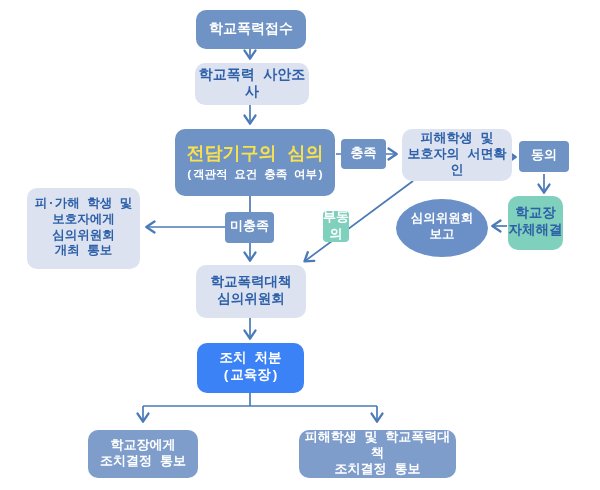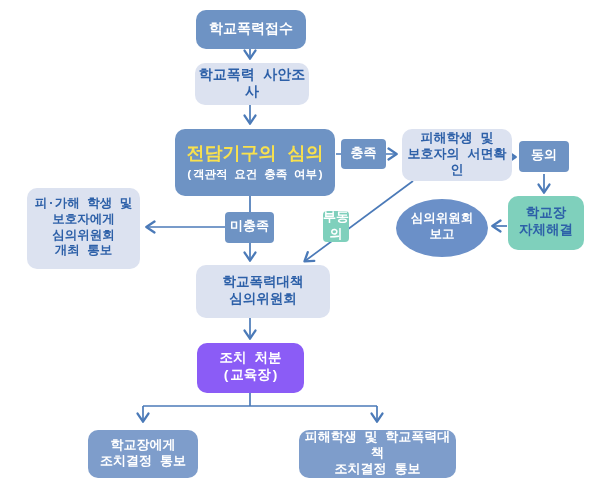--- a/index.html
+++ b/index.html
@@ -13,21 +13,21 @@
     display:flex; flex-direction:column; align-items:center; justify-content:center;
     text-align:center; white-space:pre-line; font-weight:700; line-height:1.25;
   }
   .r10 { border-radius:10px; }
   .r8  { border-radius:4px; }
   .blue       { background:#6e93c4; color:#ffffff; }
   .blue-light { background:#7e9dcb; color:#ffffff; }
   .lav        { background:#dce2f0; color:#2d60a8; }
   .mint-white { background:#7fd0bc; color:#ffffff; }
   .mint-blue  { background:#7fd0bc; color:#2d60a8; }
-  .teal       { background:#8b5cf6; color:#ffffff; }
+  .teal       { background:#3b82f6; color:#ffffff; }
   .ellipse    { background:#6b90c8; color:#ffffff; border-radius:50%; }
   .fs14   { font-size:14px; }
   .fs135  { font-size:13.5px; }
   .fs13   { font-size:13px; }
   .fs125  { font-size:12.5px; }
   .review-title    { font-size:18px; color:#f9e14d; font-weight:700; }
   .review-subtitle { font-size:11.5px; color:#ffffff; font-weight:700; margin-top:3px; }
 </style>
 </head>
 <body>
@@ -67,36 +67,36 @@
     <span class="review-subtitle">(객관적 요건 충족 여부)</span>
   </div>
 
   <div class="node blue r8 fs13" style="left:341px; top:139px; width:45px; height:30px;">충족</div>
 
   <div class="node lav r10 fs13" style="left:402px; top:129px; width:110px; height:52px;">피해학생 및
 보호자의 서면확인</div>
 
   <div class="node blue r8 fs13" style="left:519px; top:141px; width:50px; height:31px;">동의</div>
 
-  <div class="node mint-blue r10 fs135" style="left:508px; top:196px; width:76px; height:54px;">학교장
+  <div class="node mint-blue r10 fs135" style="left:508px; top:196px; width:55px; height:54px;">학교장
 자체해결</div>
 
   <div class="node ellipse fs125" style="left:396px; top:199px; width:92px; height:58px;">심의위원회
 보고</div>
 
   <div class="node mint-white r8 fs13" style="left:323px; top:211px; width:26px; height:31px;">부동의</div>
 
   <div class="node blue r8 fs13" style="left:225px; top:212px; width:49px; height:31px;">미충족</div>
 
   <div class="node lav r10 fs125" style="left:27px; top:188px; width:113px; height:81px;">피·가해 학생 및
 보호자에게
 심의위원회
 개최 통보</div>
 
-  <div class="node lav r10 fs135" style="left:196px; top:265px; width:134px; height:53px;">학교폭력대책
+  <div class="node lav r10 fs135" style="left:196px; top:265px; width:110px; height:53px;">학교폭력대책
 심의위원회</div>
 
   <div class="node teal r10 fs135" style="left:197px; top:343px; width:107px; height:50px;">조치 처분
 (교육장)</div>
 
   <div class="node blue-light r10 fs13" style="left:88px; top:430px; width:110px; height:48px;">학교장에게
 조치결정 통보</div>
 
   <div class="node blue-light r10 fs13" style="left:299px; top:430px; width:157px; height:48px;">피해학생 및 학교폭력대책
 조치결정 통보</div>

